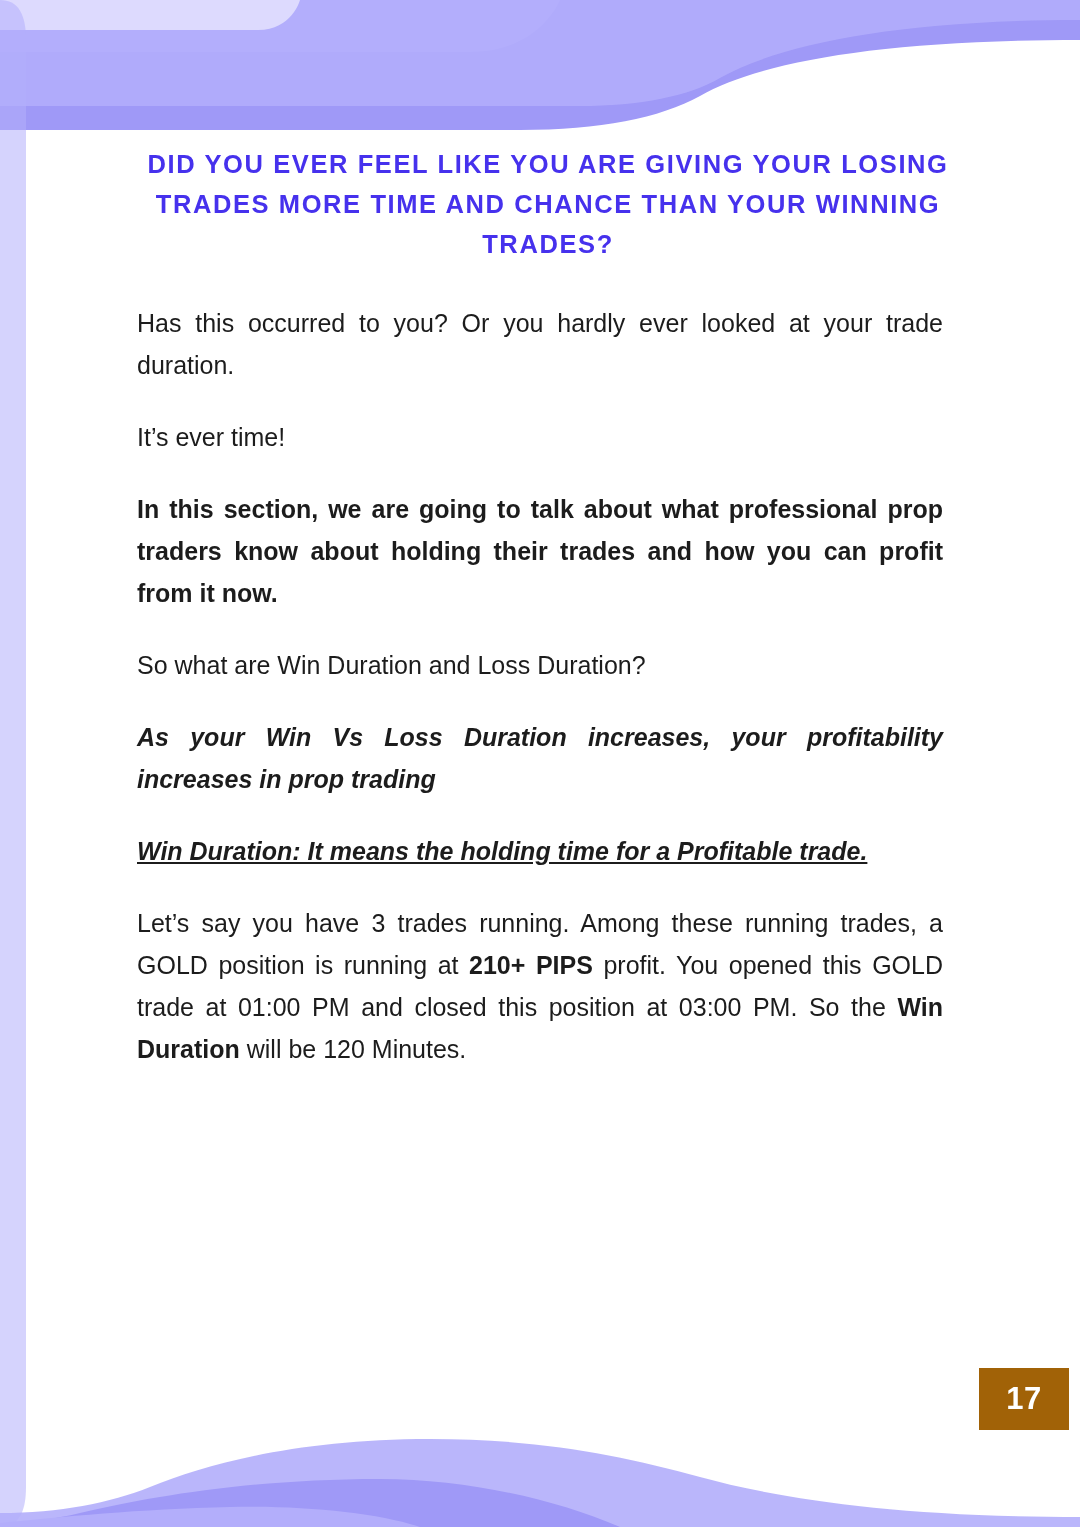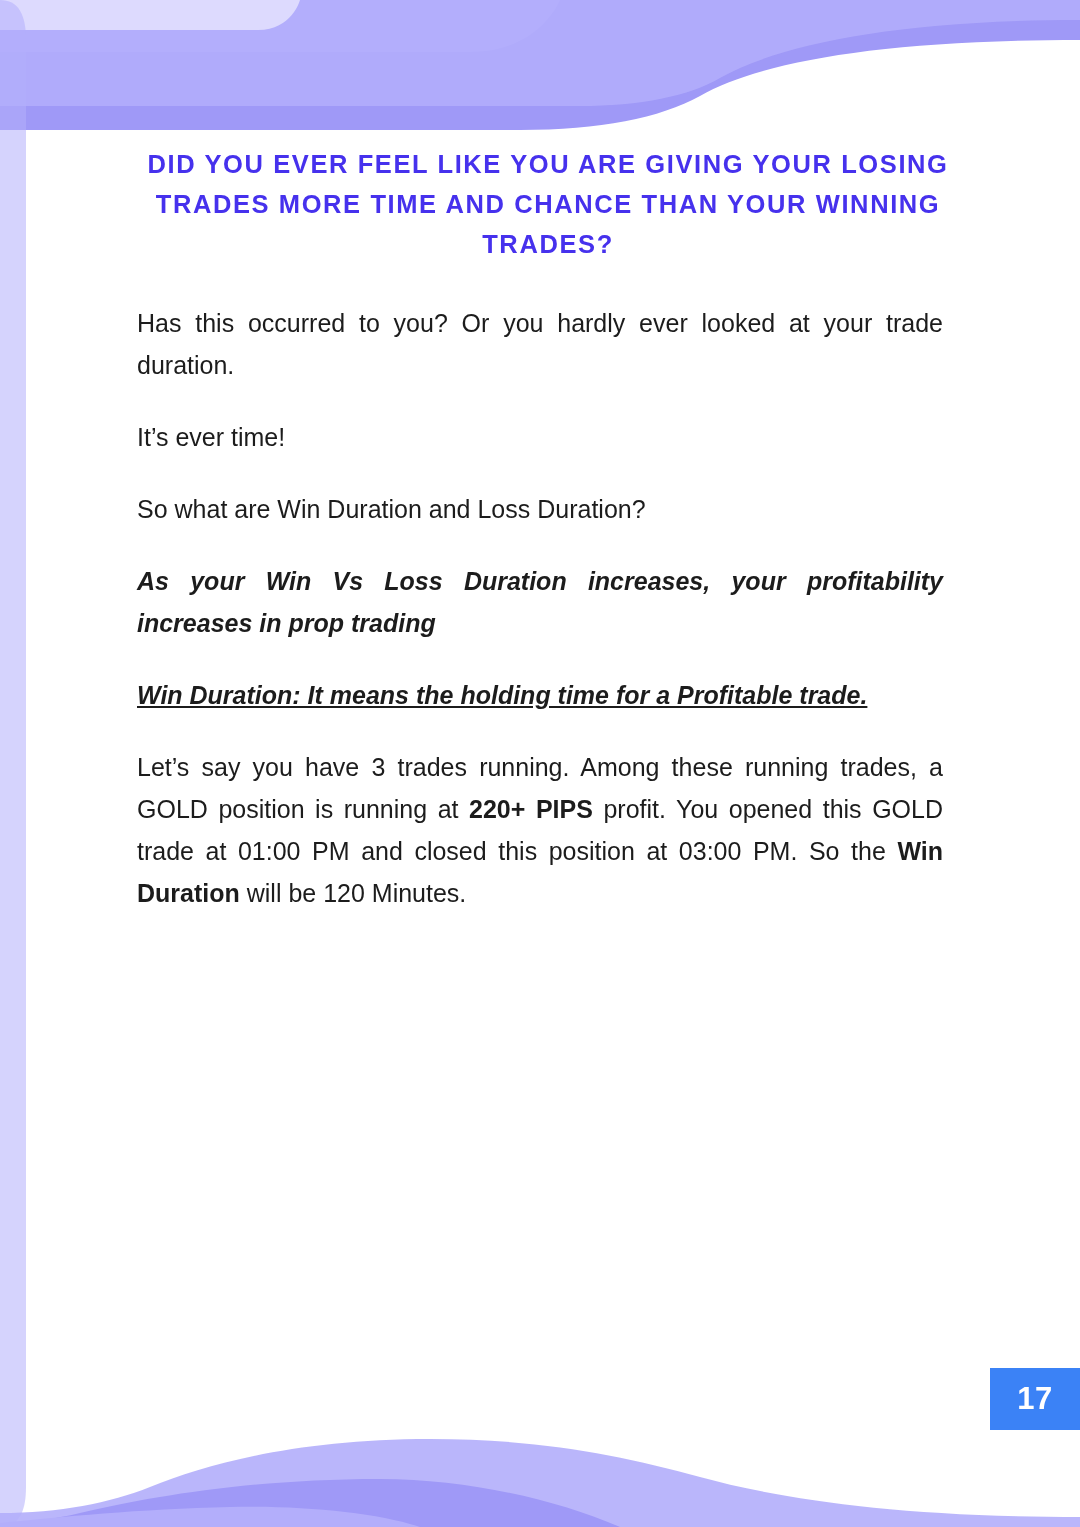--- a/index.html
+++ b/index.html
@@ -99,25 +99,25 @@
     line-height: 1.4;
     text-align: left;
     text-decoration: underline;
   }
   .gap-md { margin-bottom: 34px; }
   .gap-lg { margin-bottom: 46px; }
 
   
   .page-number {
     position: absolute;
-    right: 0;
+    right: 11px;
     bottom: 97px;
     width: 90px;
     height: 62px;
-    background: #3b82f6;
+    background: #a16207;
     color: #ffffff;
     font-size: 31px;
     font-weight: bold;
     display: flex;
     align-items: center;
     justify-content: center;
     letter-spacing: 0.5px;
   }
 </style>
 </head>
@@ -149,27 +149,28 @@
   </div>
 
   <div class="content">
 
     <h1 class="doc-heading">Did you ever feel like you are giving your losing trades more time and chance than your winning trades?</h1>
 
     <p class="para justify">Has this occurred to you? Or you hardly ever looked at your trade duration.</p>
 
     <p class="para left">It’s ever time!</p>
 
+    <p class="para justify bold">In this section, we are going to talk about what professional prop traders know about holding their trades and how you can profit from it now.</p>
 
 
     <p class="para left">So what are Win Duration and Loss Duration?</p>
 
     <p class="para accent-italic gap-lg">As your Win Vs Loss Duration increases, your profitability increases in prop trading</p>
 
     <p class="para dark-italic gap-md">Win Duration: It means the holding time for a Profitable trade.</p>
 
-    <p class="para justify"><span>Let’s say you have 3 trades running. Among these running trades, a GOLD position is running at </span><span class="bold">220+ PIPS</span><span> profit. You opened this GOLD trade at 01:00 PM and closed this position at 03:00 PM. So the </span><span class="bold">Win Duration</span><span> will be 120 Minutes.</span></p>
+    <p class="para justify"><span>Let’s say you have 3 trades running. Among these running trades, a GOLD position is running at </span><span class="bold">210+ PIPS</span><span> profit. You opened this GOLD trade at 01:00 PM and closed this position at 03:00 PM. So the </span><span class="bold">Win Duration</span><span> will be 120 Minutes.</span></p>
 
   </div>
 
   <div class="page-number">17</div>
 
 </div>
 
 </body></html>

